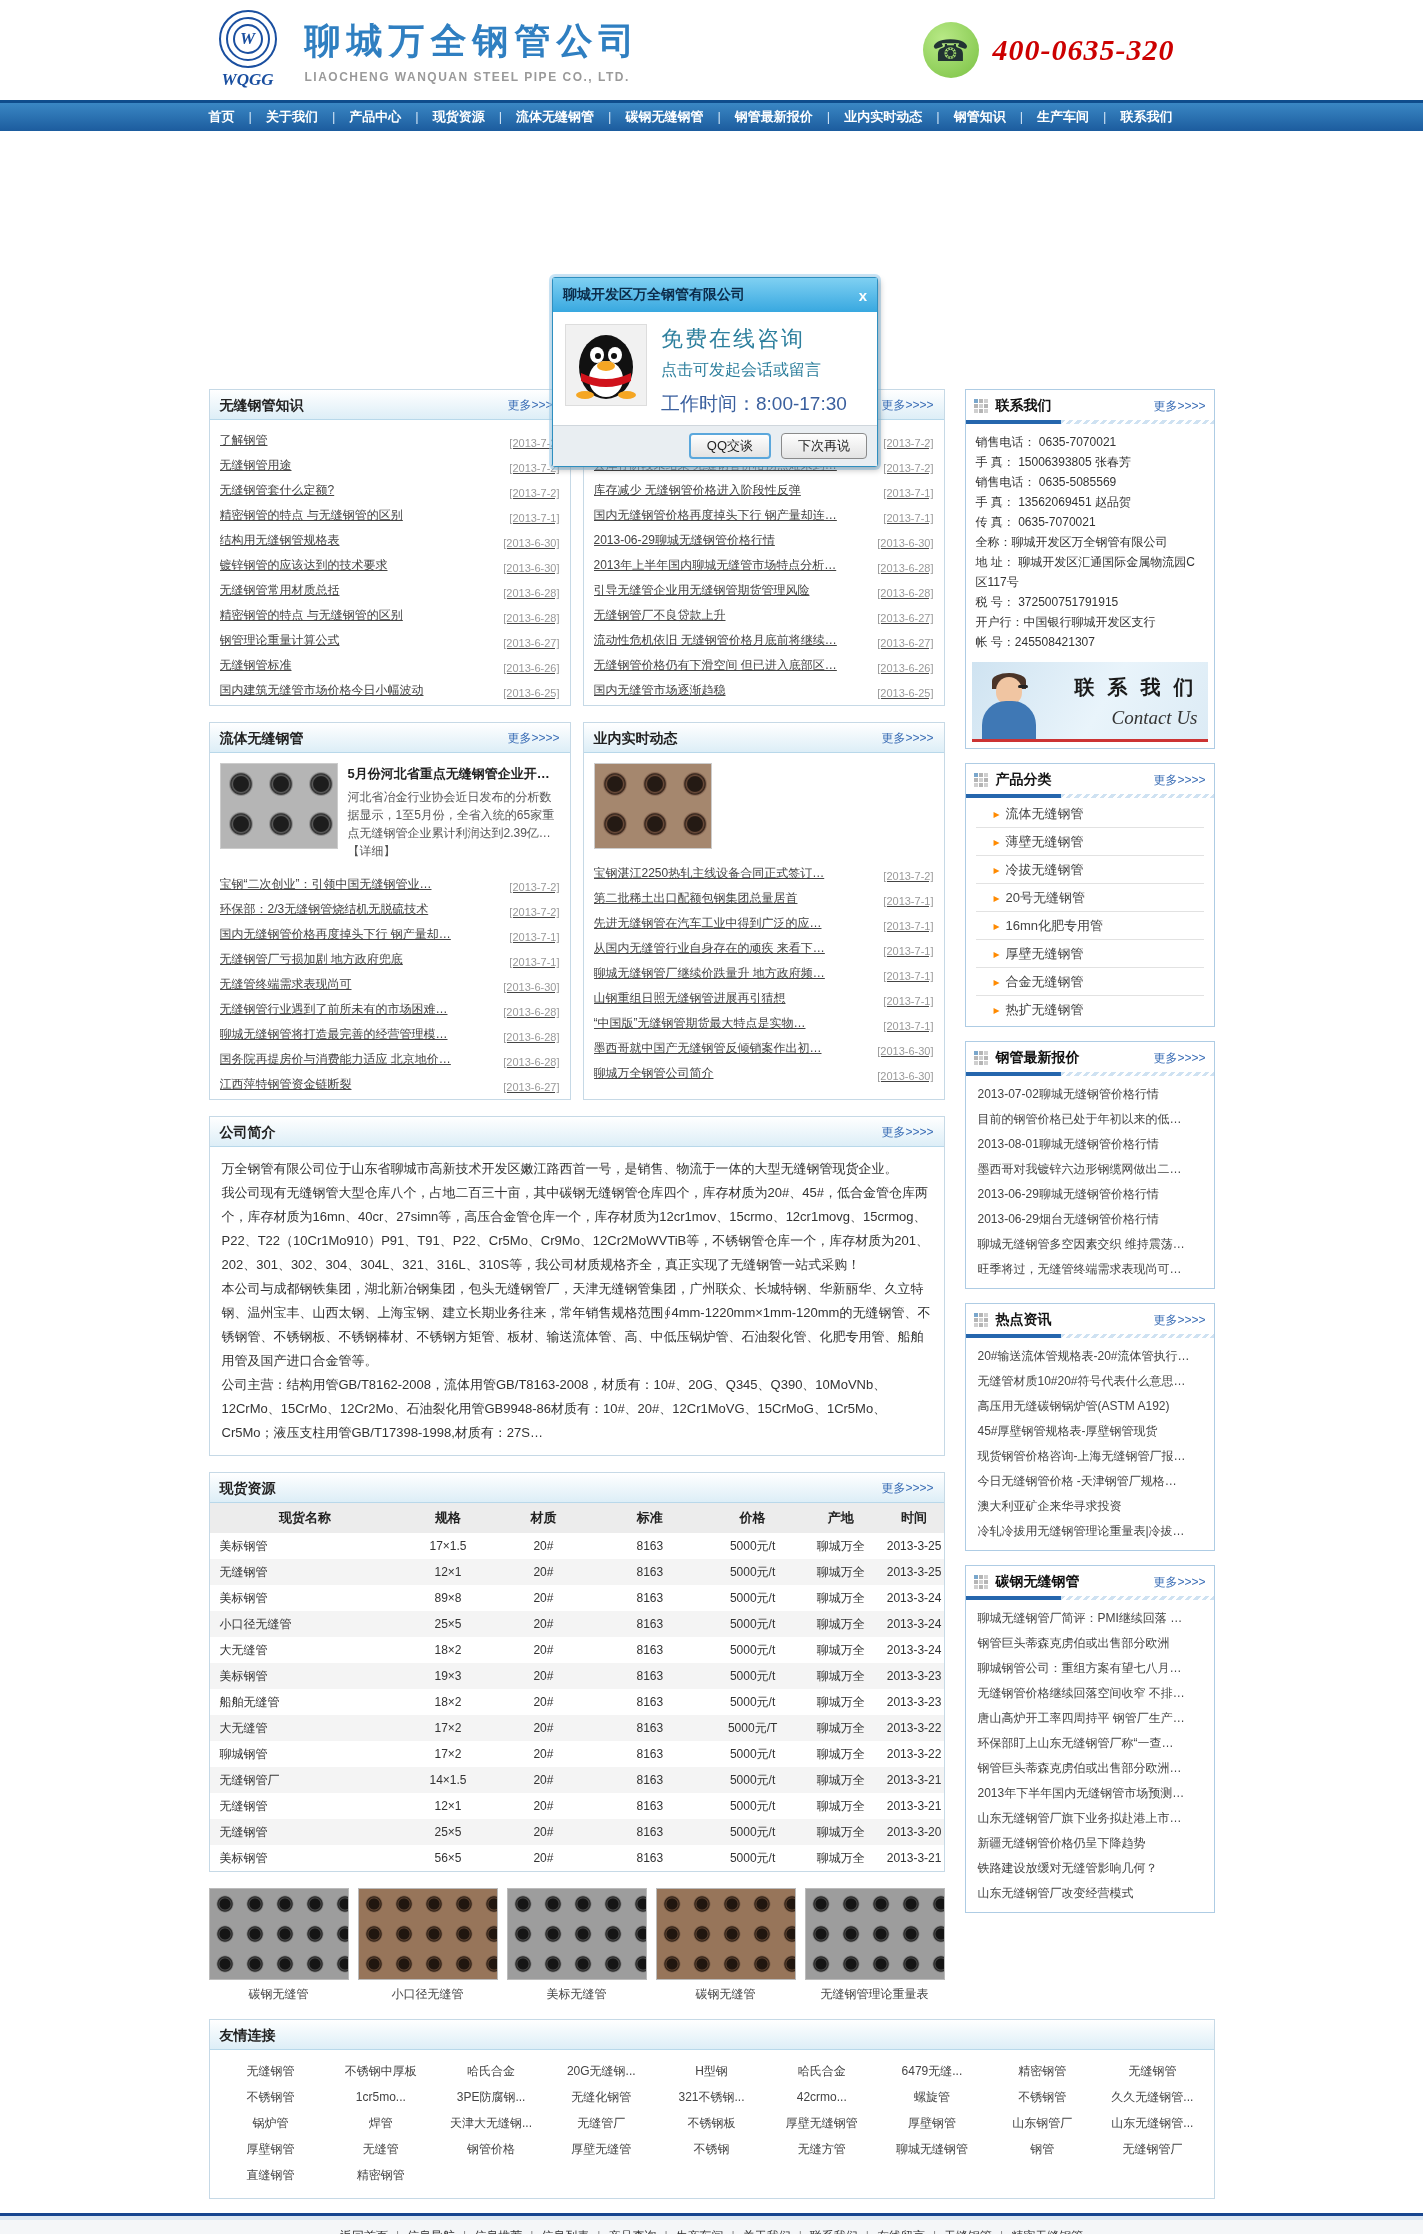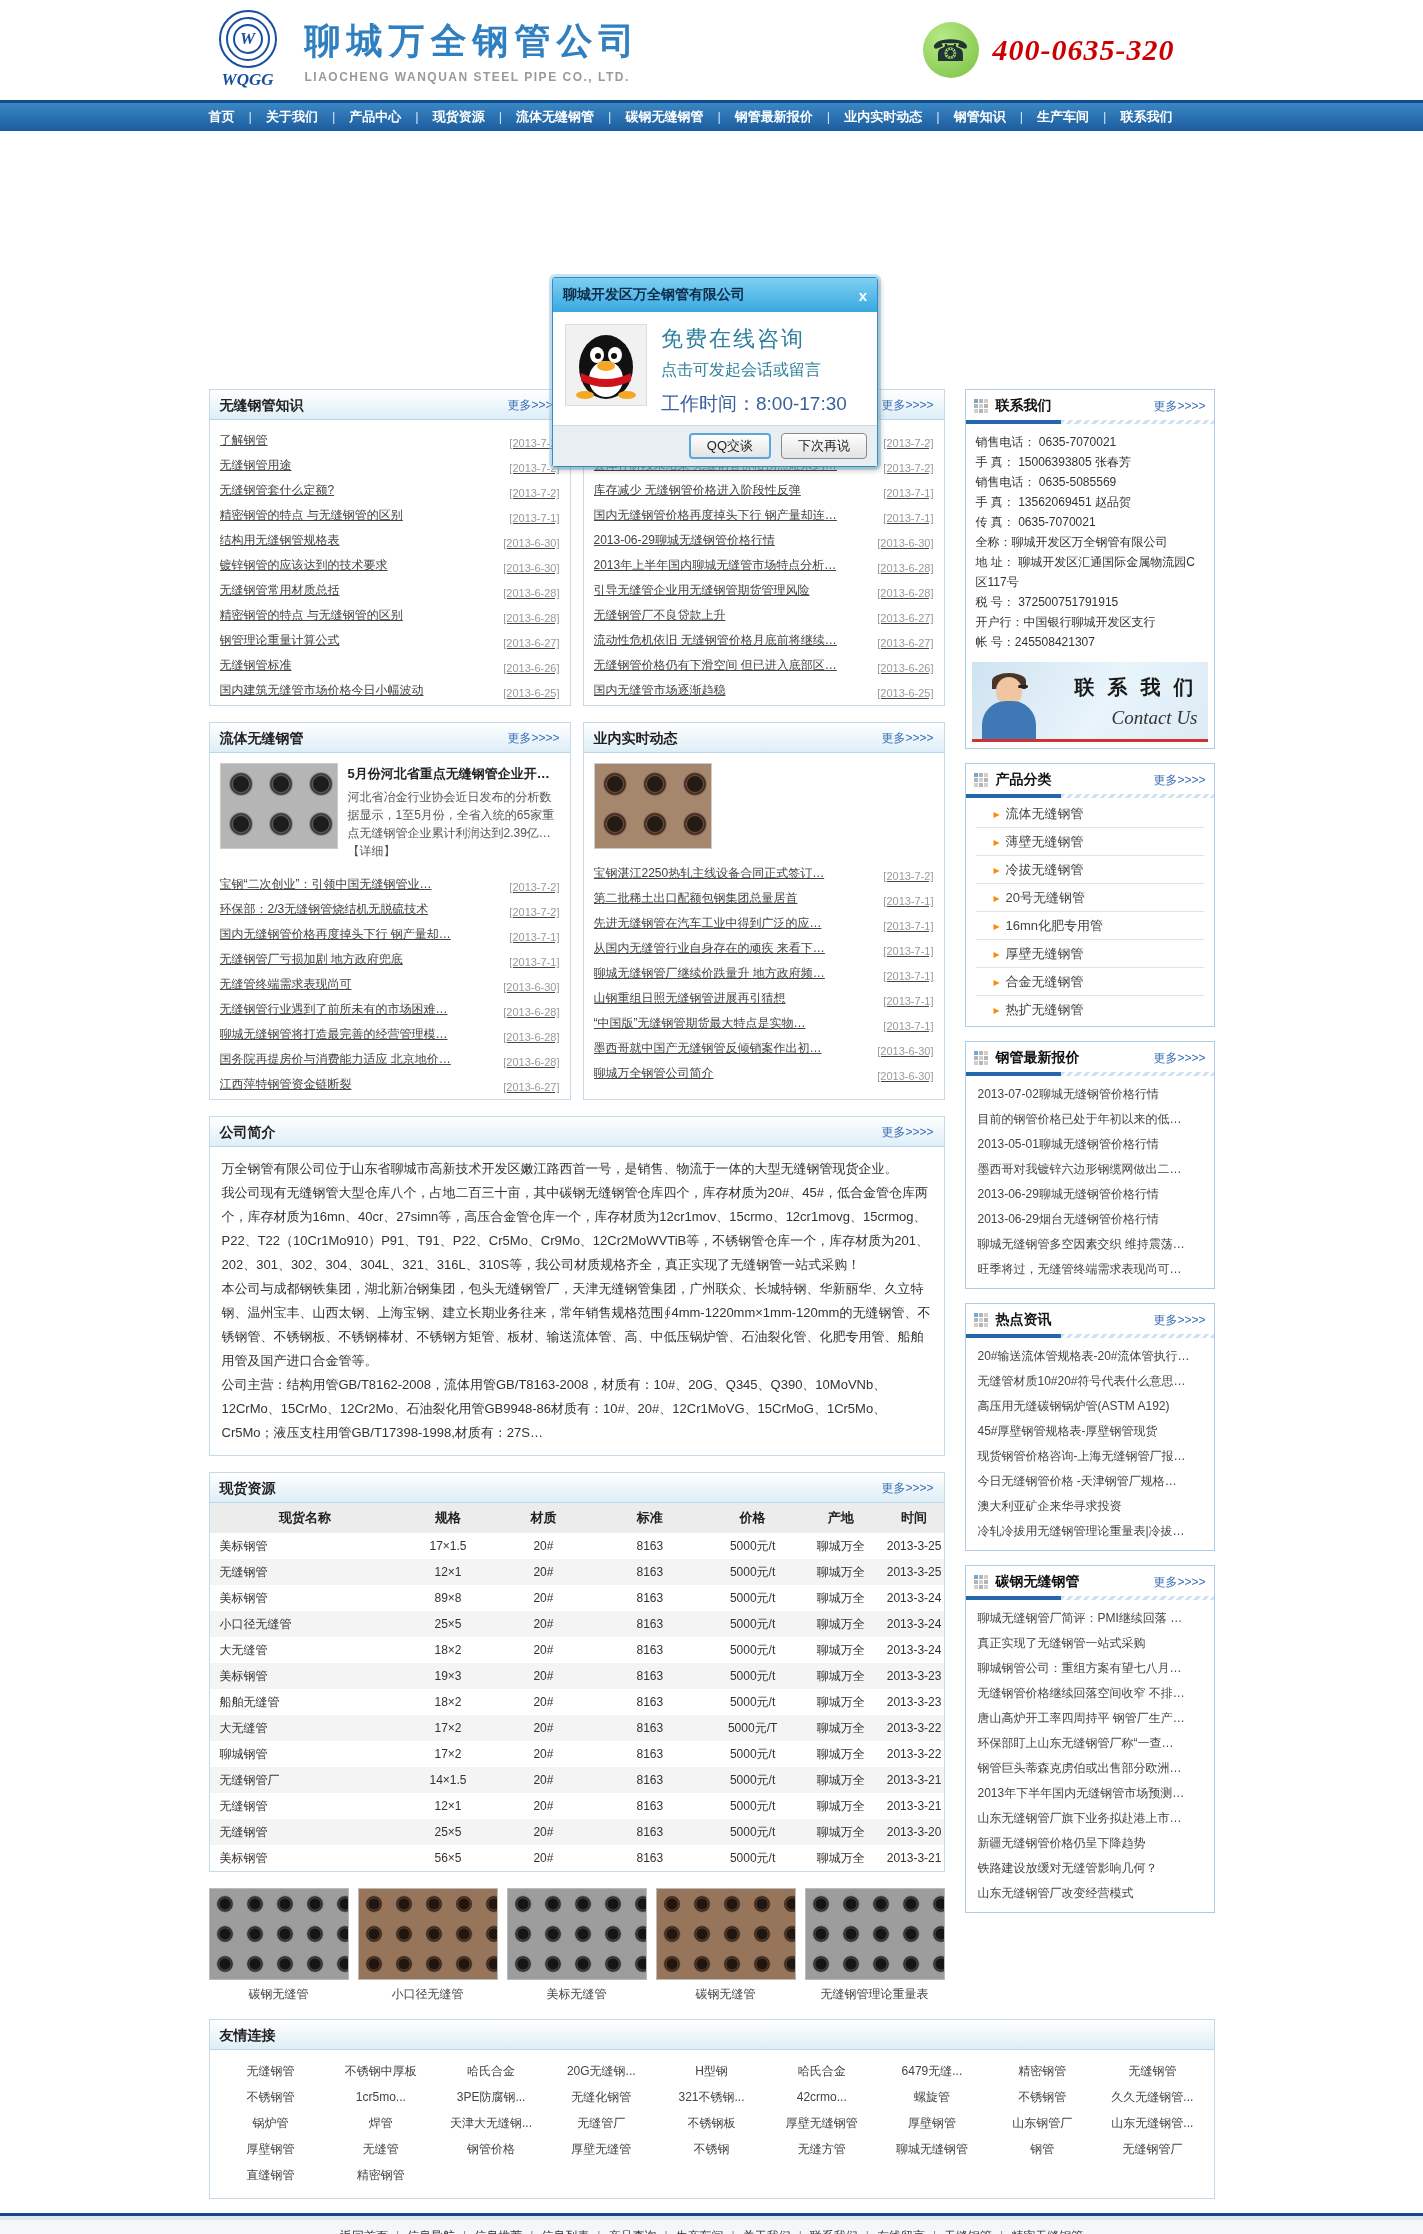--- a/index.html
+++ b/index.html
@@ -718,21 +718,21 @@
         <span class="s-more">更多&gt;&gt;&gt;&gt;</span>
       </div>
       <div class="s-rule">
           <span class="solid"></span>
           <span class="hatch"></span>
         </div>
       <ul class="s-list">
 
       <li>2013-07-02聊城无缝钢管价格行情</li>
           <li>目前的钢管价格已处于年初以来的低…</li>
-          <li>2013-05-01聊城无缝钢管价格行情</li>
+          <li>2013-08-01聊城无缝钢管价格行情</li>
           <li>墨西哥对我镀锌六边形钢缆网做出二…</li>
           <li>2013-06-29聊城无缝钢管价格行情</li>
           <li>2013-06-29烟台无缝钢管价格行情</li>
           <li>聊城无缝钢管多空因素交织 维持震荡…</li>
           <li>旺季将过，无缝管终端需求表现尚可…</li>
         </ul>
     </div>
 
     <div class="s-panel">
       <div class="s-hd">
@@ -783,21 +783,21 @@
         <span class="s-title">碳钢无缝钢管</span>
         <span class="s-more">更多&gt;&gt;&gt;&gt;</span>
       </div>
       <div class="s-rule">
           <span class="solid"></span>
           <span class="hatch"></span>
         </div>
       <ul class="s-list">
 
       <li>聊城无缝钢管厂简评：PMI继续回落 …</li>
-          <li>真正实现了无缝钢管一站式采购</li>
+          <li>钢管巨头蒂森克虏伯或出售部分欧洲</li>
           <li>聊城钢管公司：重组方案有望七八月…</li>
           <li>无缝钢管价格继续回落空间收窄 不排…</li>
           <li>唐山高炉开工率四周持平 钢管厂生产…</li>
           <li>环保部盯上山东无缝钢管厂称“一查…</li>
           <li>钢管巨头蒂森克虏伯或出售部分欧洲…</li>
           <li>2013年下半年国内无缝钢管市场预测…</li>
           <li>山东无缝钢管厂旗下业务拟赴港上市…</li>
           <li>新疆无缝钢管价格仍呈下降趋势</li>
           <li>铁路建设放缓对无缝管影响几何？</li>
           <li>山东无缝钢管厂改变经营模式</li>

